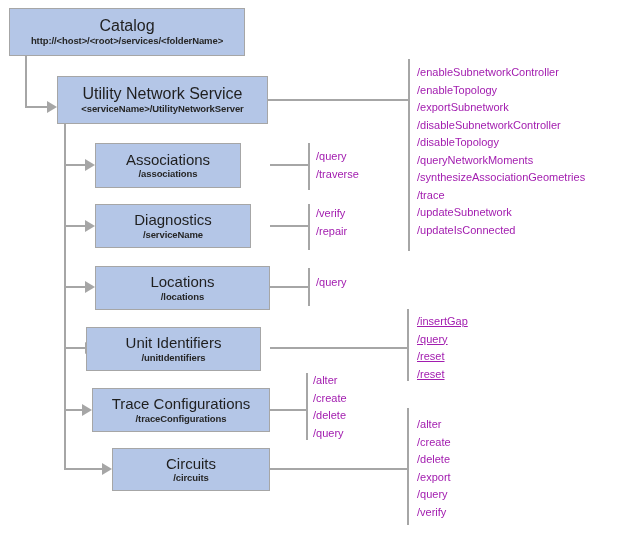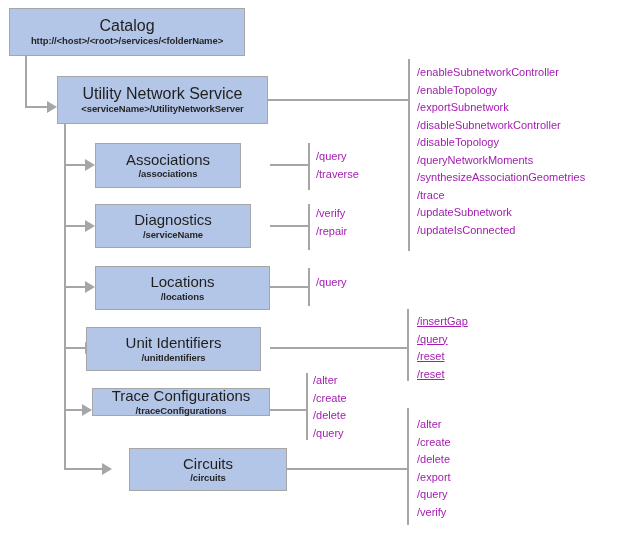--- a/index.html
+++ b/index.html
@@ -98,26 +98,26 @@
   <div class="node" style="left:95px;top:266px;width:175px;height:44px;">
     <div class="title">Locations</div>
     <div class="subtitle">/locations</div>
   </div>
 
   <div class="node" style="left:86px;top:327px;width:175px;height:44px;">
     <div class="title">Unit Identifiers</div>
     <div class="subtitle">/unitIdentifiers</div>
   </div>
 
-  <div class="node" style="left:92px;top:388px;width:178px;height:28px;">
+  <div class="node" style="left:92px;top:388px;width:178px;height:44px;">
     <div class="title">Trace Configurations</div>
     <div class="subtitle">/traceConfigurations</div>
   </div>
 
-  <div class="node" style="left:112px;top:448px;width:158px;height:43px;margin-left:17px;">
+  <div class="node" style="left:112px;top:448px;width:158px;height:43px;">
     <div class="title">Circuits</div>
     <div class="subtitle">/circuits</div>
   </div>
 
   <div class="ops" style="left:417px;top:64px;">
       <div>/enableSubnetworkController</div>
       <div>/enableTopology</div>
       <div>/exportSubnetwork</div>
       <div>/disableSubnetworkController</div>
       <div>/disableTopology</div>

